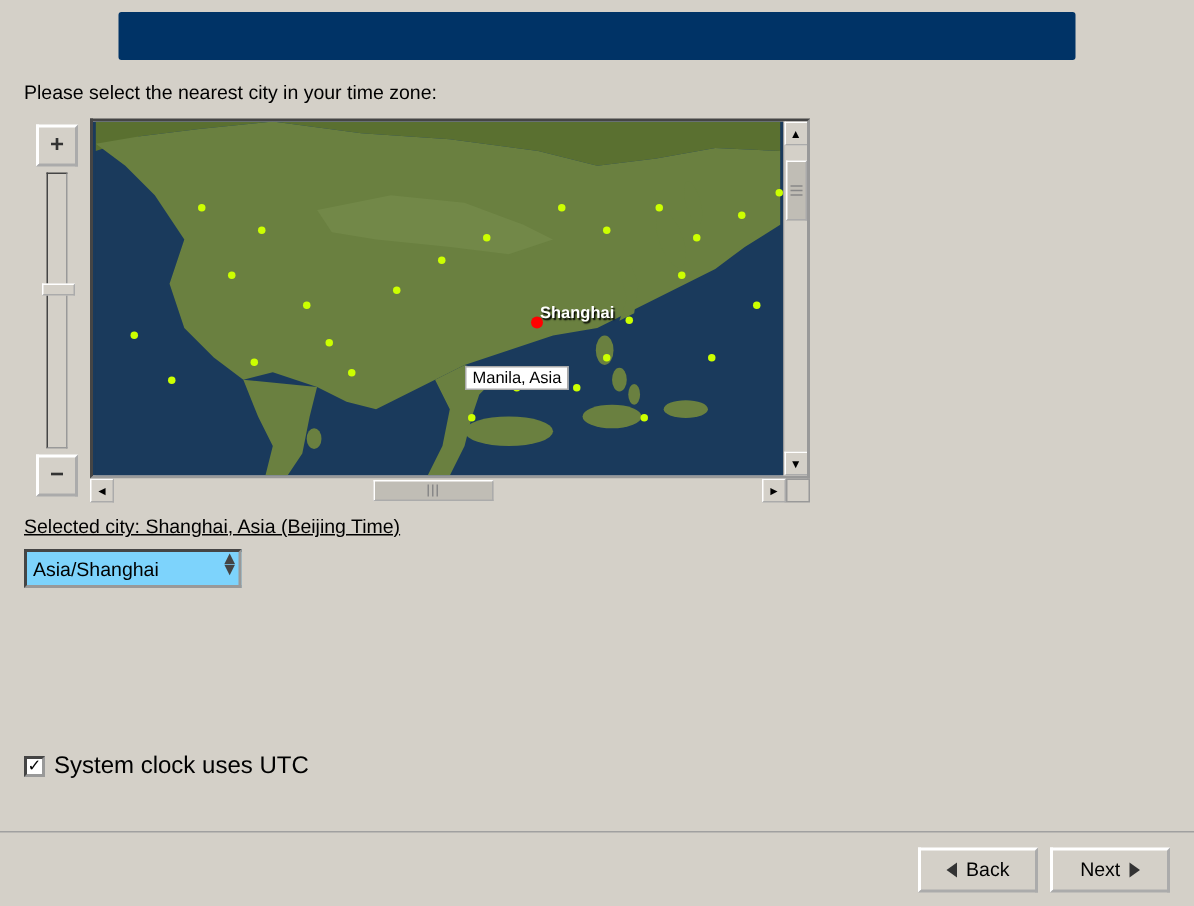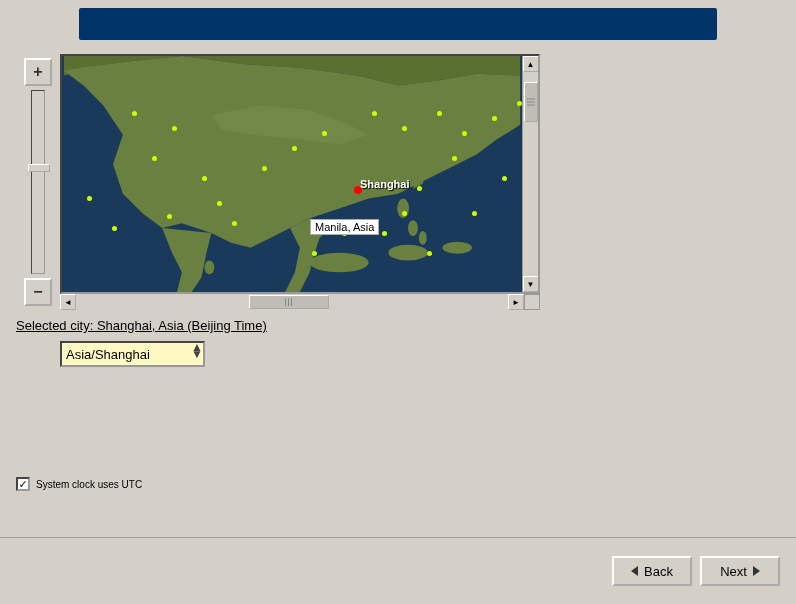--- a/index.html
+++ b/index.html
@@ -227,27 +227,26 @@
       font-size: 13px;
       color: #000;
       text-decoration: underline;
     }
     .dropdown-row {
       margin-top: 8px;
     }
     select.timezone-select {
       width: 145px;
       height: 26px;
-      background: #fef9c3;
+      background: #7dd3fc;
       border: 2px inset #999;
       font-size: 13px;
       padding: 2px 4px;
       cursor: pointer;
       appearance: none;
-      margin-left: 44px;
       -webkit-appearance: none;
     }
     .select-wrapper {
       position: relative;
       display: inline-block;
     }
     .select-arrow {
       position: absolute;
       right: 2px;
       top: 3px;
@@ -273,29 +272,29 @@
       align-items: center;
       justify-content: center;
       cursor: pointer;
     }
     .checkmark {
       font-size: 11px;
       color: #000;
       line-height: 1;
     }
     .utc-label {
-      font-size: 10px;
+      font-size: 16px;
       color: #000;
     }
     .bottom-bar {
       position: absolute;
       bottom: 0;
       left: 0;
       right: 0;
-      height: 67px;
+      height: 50px;
       background: #d4d0c8;
       border-top: 1px solid #a0a0a0;
       display: flex;
       align-items: center;
       justify-content: flex-end;
       padding: 0 16px;
       gap: 8px;
     }
     .nav-button {
       height: 30px;
@@ -324,20 +323,21 @@
       border-bottom: 5px solid transparent;
       border-left: 7px solid #333;
     }
   </style>
 </head>
 <body>
 
 <div class="top-bar"></div>
 
 <div class="content">
+  <div class="instruction-label">Please select the nearest city in your time zone:</div>
 
   <div style="display:flex;flex-direction:row;">
 
     <div class="zoom-bar" style="position:relative;width:44px;height:256px;pointer-events:all;">
       <div class="zoom-plus" style="margin-top:4px;">+</div>
       <div class="zoom-slider-track" style="flex:1;width:14px;background:#d4d0c8;border:1px inset #999;position:relative;margin:4px 8px;height:160px;">
         <div class="zoom-slider-thumb"></div>
       </div>
       <div class="zoom-minus" style="margin-bottom:4px;">−</div>
     </div>

